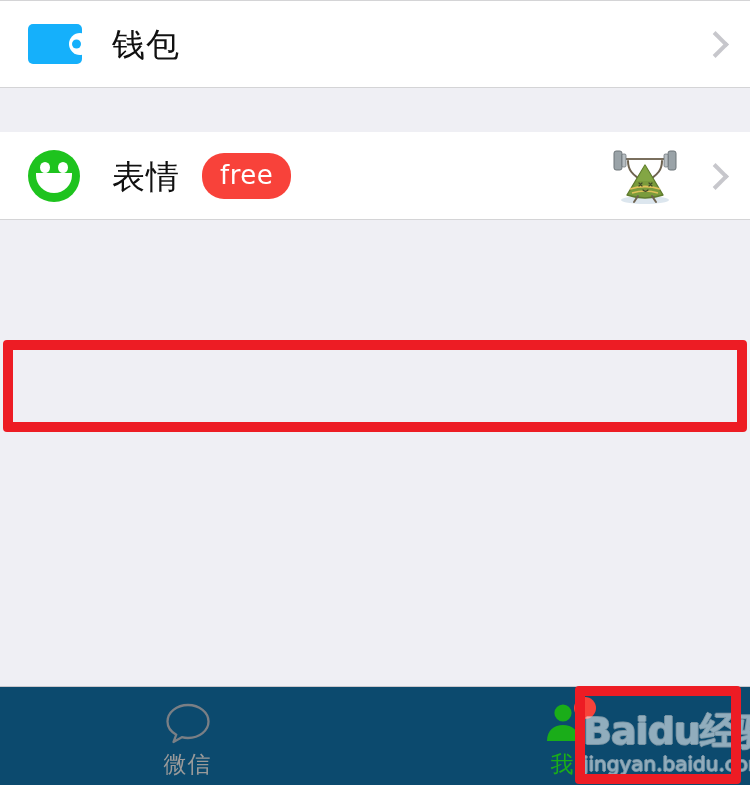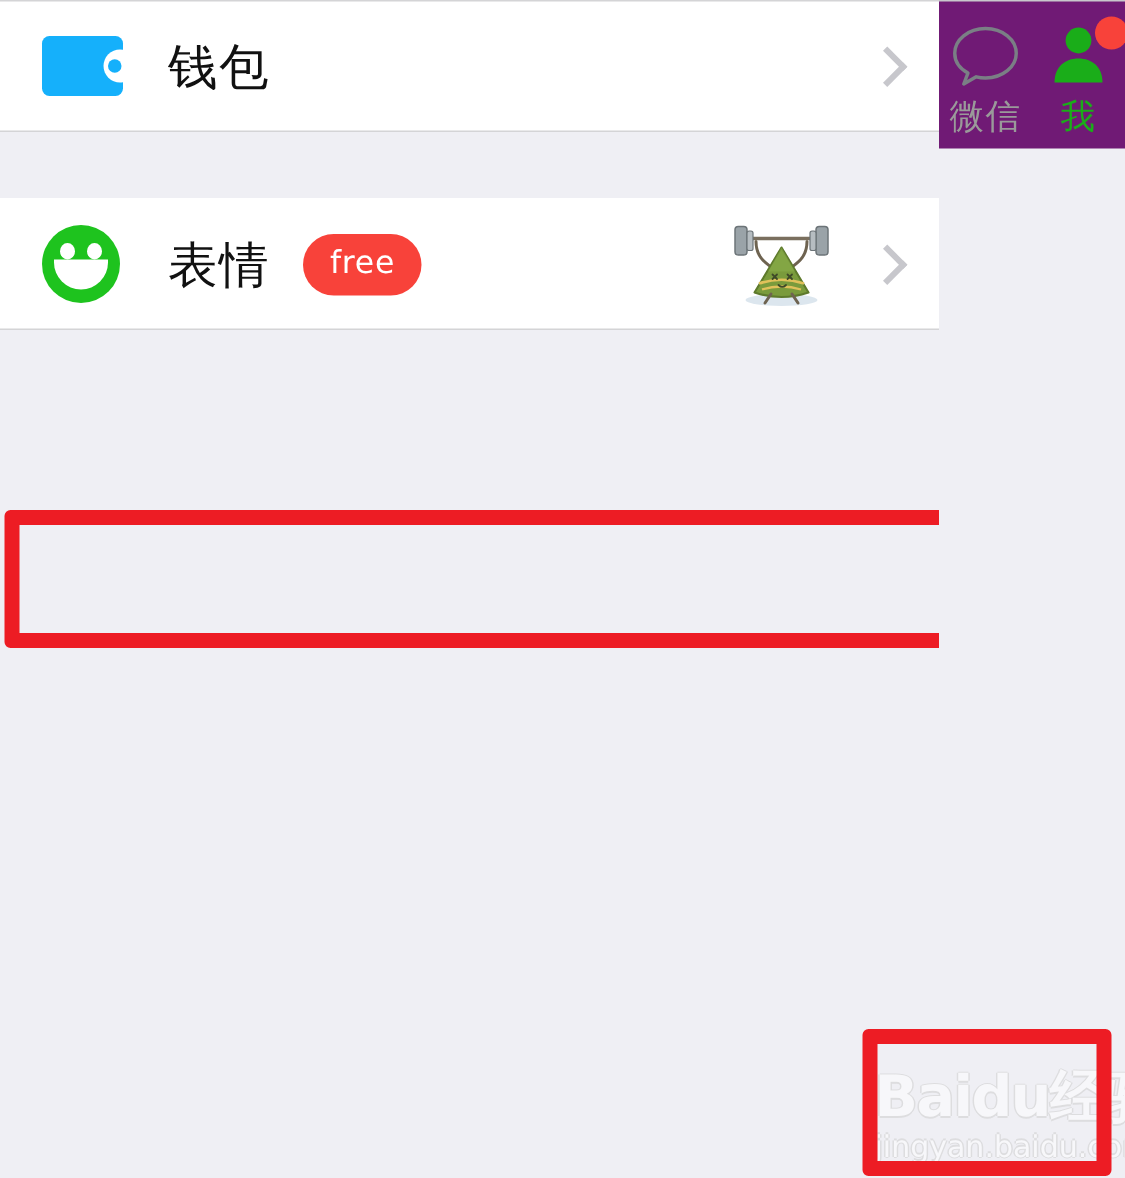--- a/index.html
+++ b/index.html
@@ -17,21 +17,21 @@
   }
 
   
   .screen {
     position: absolute;
     inset: 0;
     width: 750px;
     height: 785px;
     background: #EFEFF4;
     display: flex;
-    flex-direction: row;
+    flex-direction: column;
   }
 
   .content-area {
     position: relative;
     flex: 1 1 auto;
     overflow: hidden;
   }
 
   
   .group {
@@ -193,21 +193,21 @@
   .ic-gear {
     width: 54px; height: 54px;
     position: relative;
   }
 
   
   .badge-free {
     margin-left: 22px;
     background: #F8423A;
     color: #FFFFFF;
-    font-size: 21px;
+    font-size: 26px;
     line-height: 1;
     padding: 9px 18px 11px;
     border-radius: 22px;
     letter-spacing: 0.5px;
     text-align: center;
   }
 
   
   .sticker-thumb {
     width: 74px;
@@ -235,21 +235,21 @@
     left: 575px;
     top: 686px;
     width: 166px;
     height: 98px;
   }
 
   
   .tabbar {
     flex: 0 0 99px;
     height: 99px;
-    background: #701a75;
+    background: #0c4a6e;
     border-top: 1px solid #C8C7CC;
     display: flex;
     position: relative;
     z-index: 20;
   }
   .tab {
     flex: 1 1 25%;
     display: flex;
     flex-direction: column;
     align-items: center;

